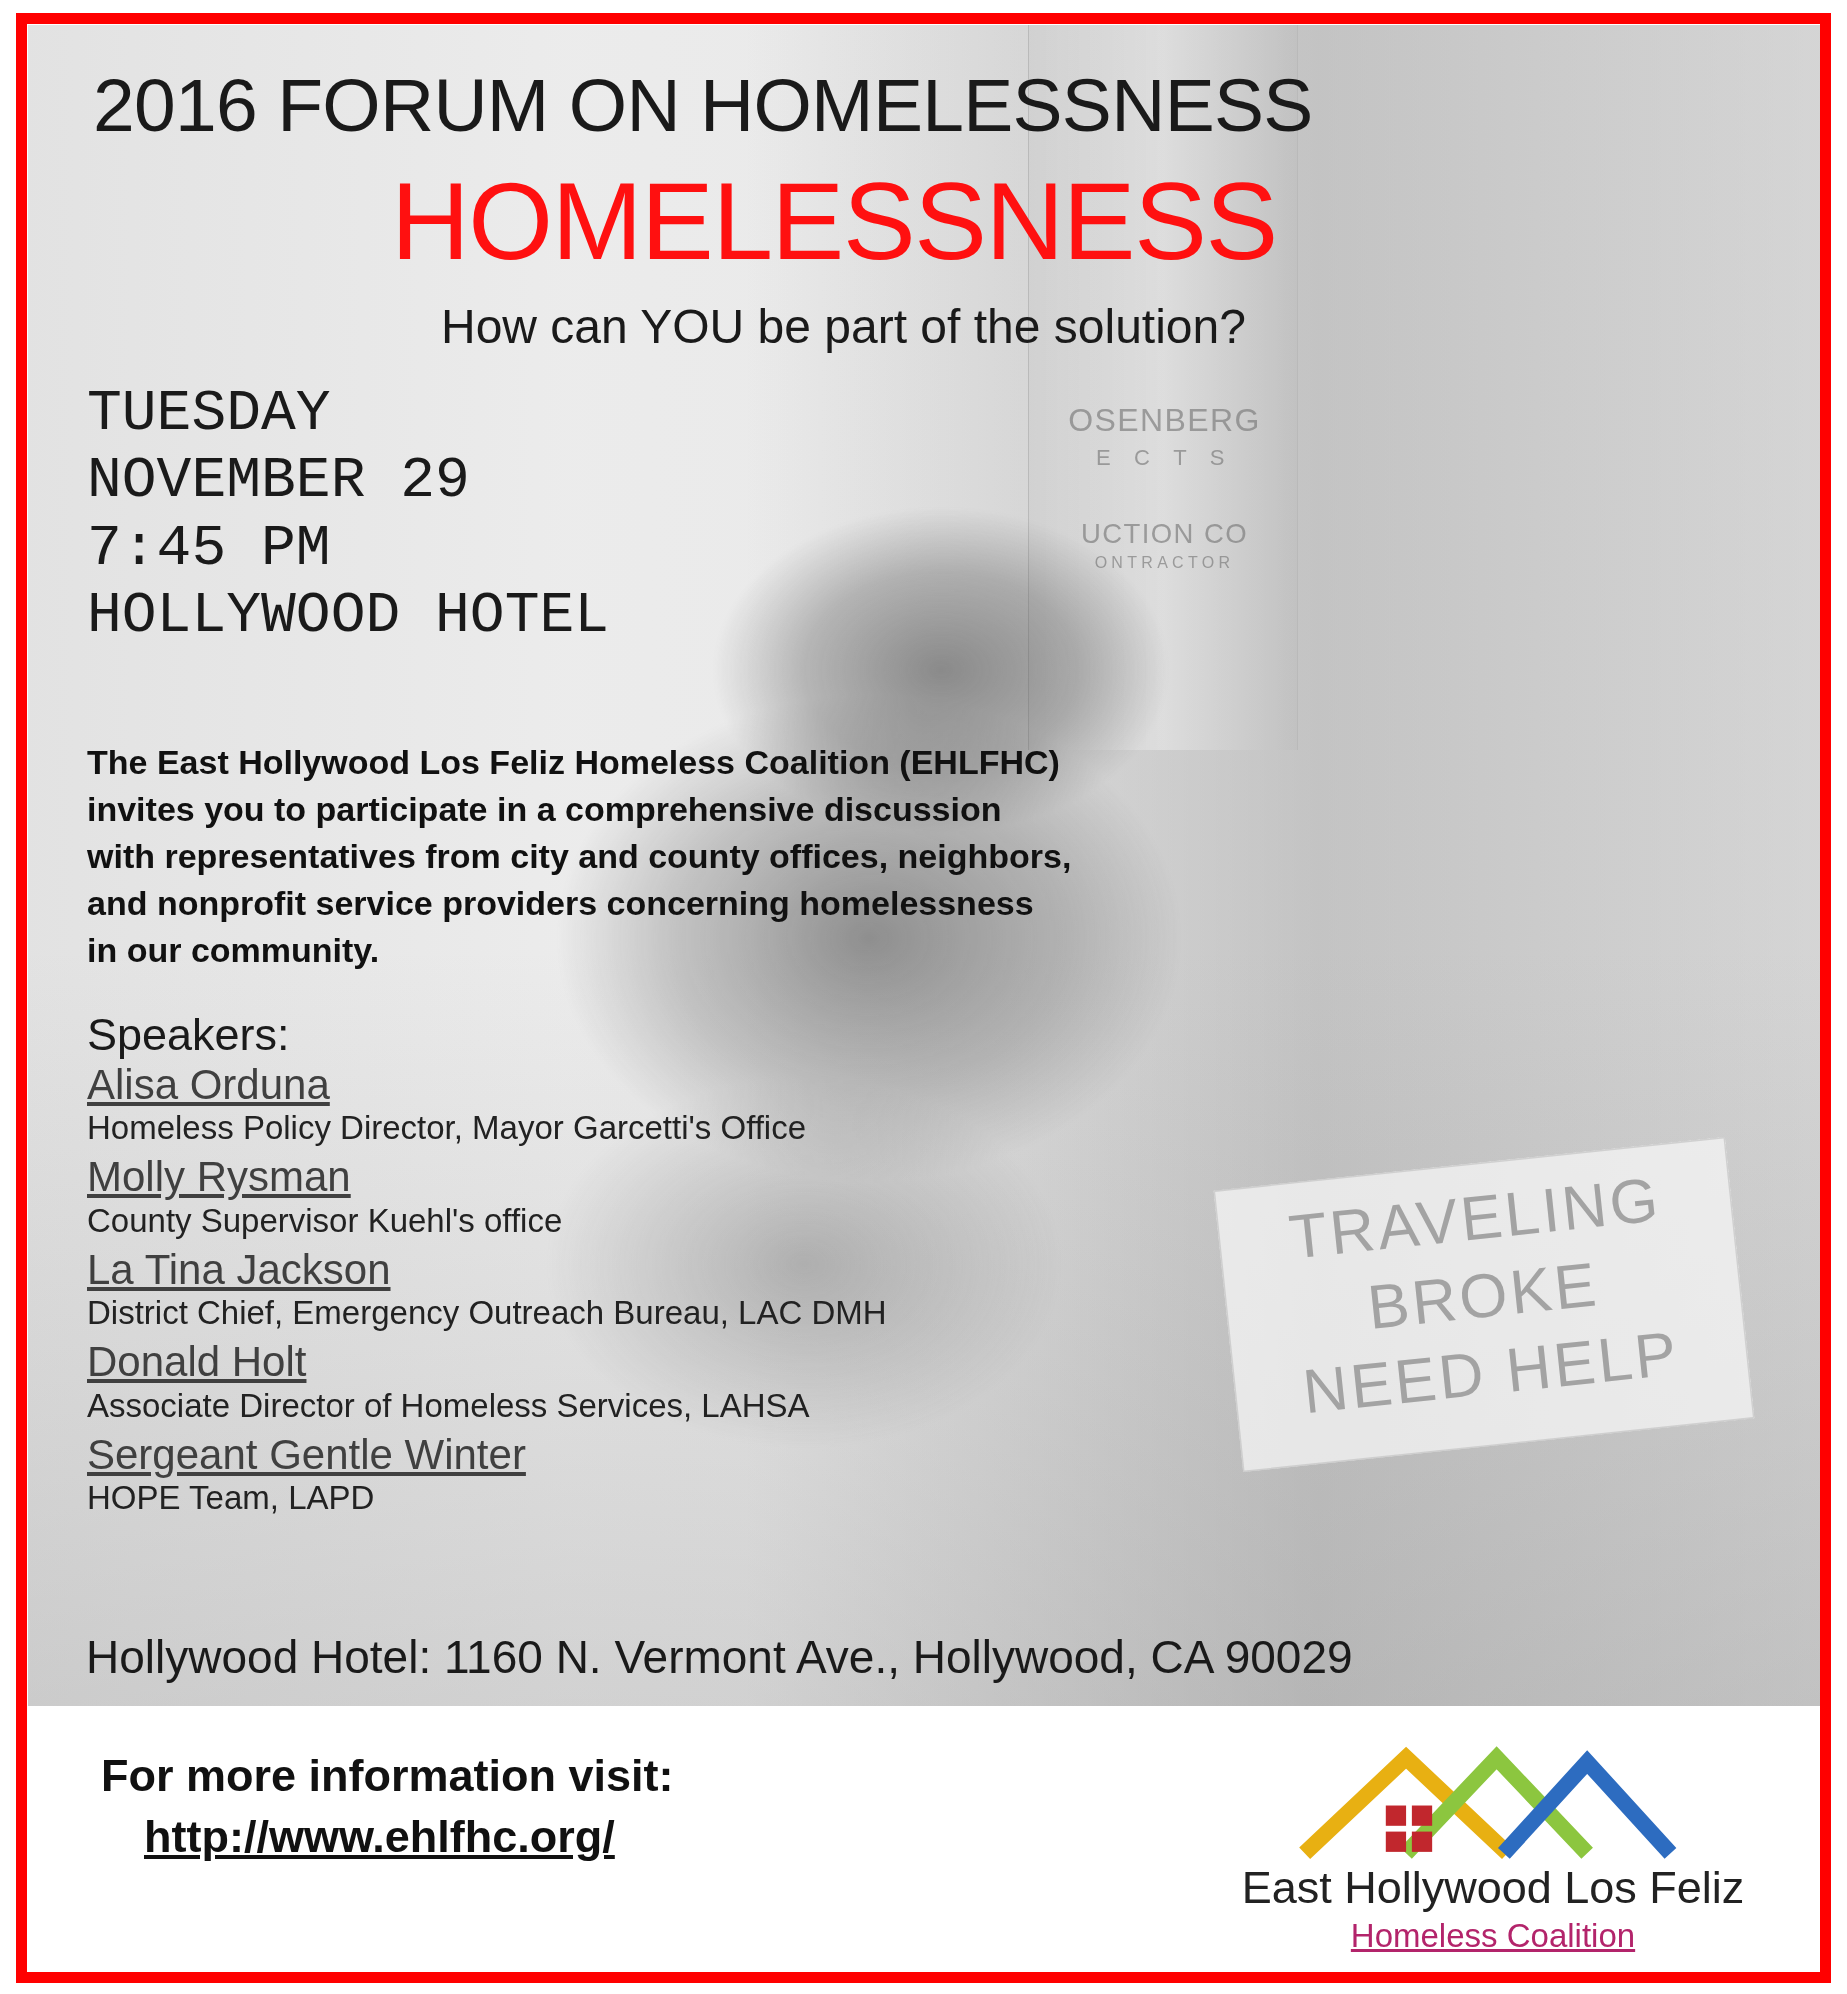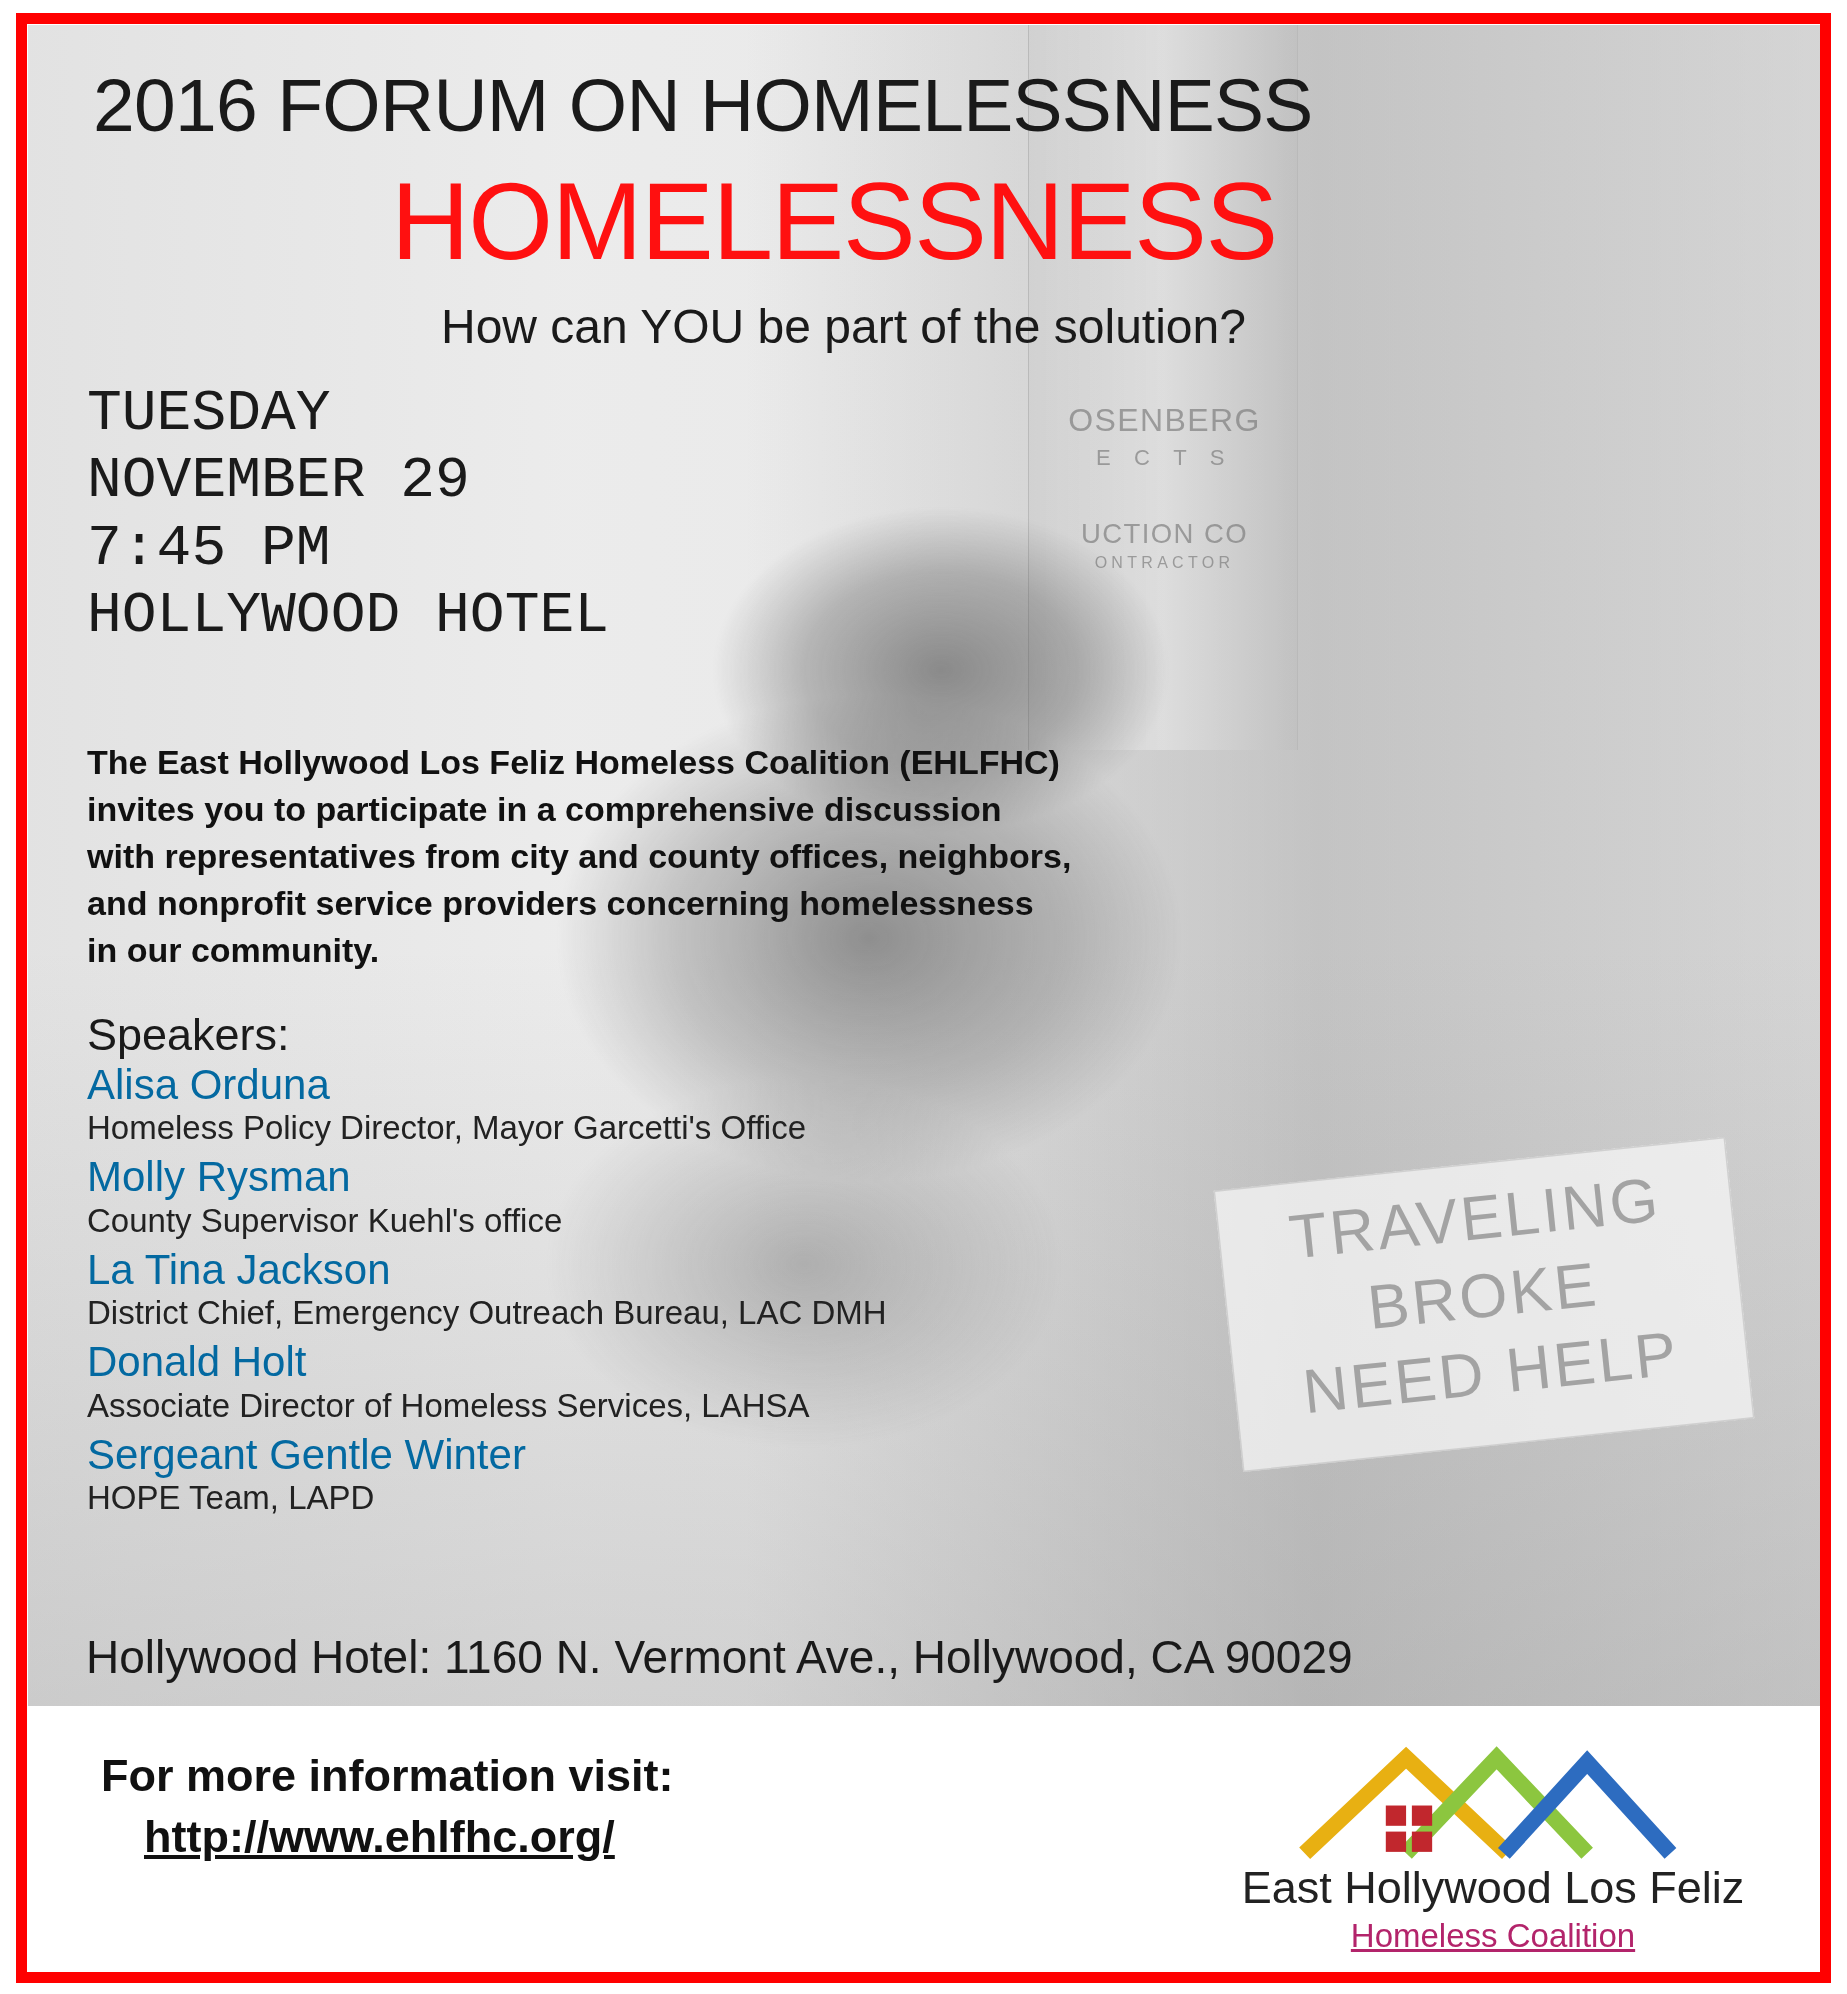--- a/index.html
+++ b/index.html
@@ -192,23 +192,24 @@
     color: #1a1a1a;
   }
   .speakers {
     position: absolute;
     left: 87px;
     top: 1062px;
     width: 1304px;
   }
   .spk-name {
     font-size: 42px;
-    color: #0369a1;
+    color: #404040;
     line-height: 1.08;
     white-space: nowrap;
+    text-decoration: underline;
   }
   .spk-title {
     font-size: 33px;
     color: #222222;
     line-height: 1.25;
     margin-bottom: 5.8px;
     white-space: nowrap;
   }
 
   .venue {

